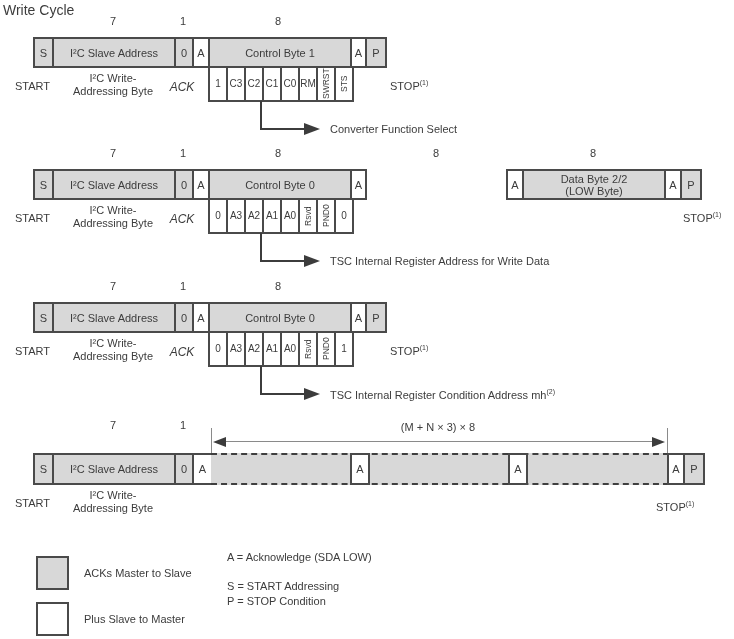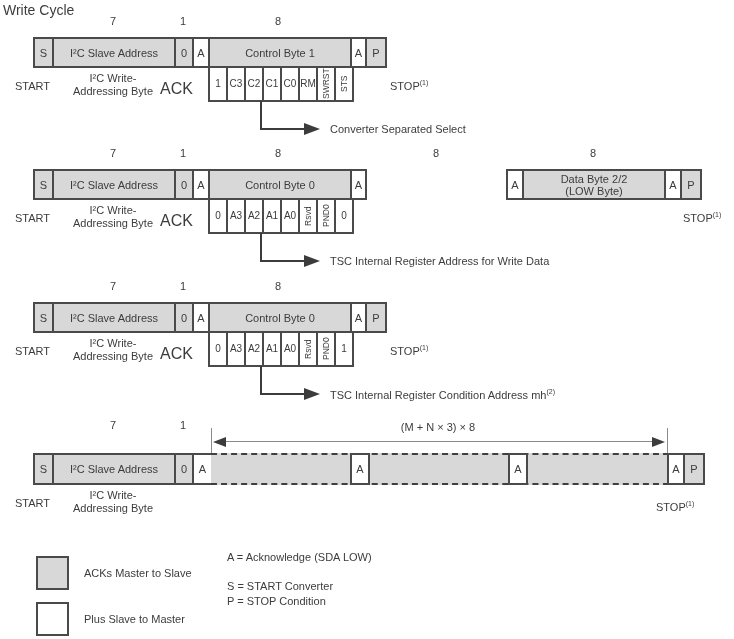--- a/index.html
+++ b/index.html
@@ -8,21 +8,21 @@
   .title{position:absolute;left:3px;top:2px;font-size:14px;color:#3d3d3d;}
   .box{position:absolute;box-sizing:border-box;border:2px solid #4a4a4a;background:#ffffff;
        display:flex;align-items:center;justify-content:center;font-size:11px;color:#3c3c3c;
        text-align:center;line-height:12px;}
   .gray{background:#d8d8d8;}
   .bit{font-size:10px;}
   .vert{writing-mode:vertical-rl;transform:rotate(180deg);font-size:8.5px;letter-spacing:0;}
   .num{position:absolute;font-size:11px;text-align:center;color:#3c3c3c;}
   .lbl{position:absolute;font-size:11px;color:#3c3c3c;white-space:nowrap;}
   .lblc{position:absolute;font-size:11px;color:#3c3c3c;text-align:center;line-height:13px;}
-  .lblr{position:absolute;font-size:16px;color:#3c3c3c;text-align:left;}
+  .lblr{position:absolute;font-size:12px;color:#3c3c3c;text-align:center;font-style:italic;}
   sup{font-size:7px;}
   .vline{position:absolute;width:2px;background:#3c3c3c;}
   .hline{position:absolute;height:2px;background:#3c3c3c;}
   .tri-r{position:absolute;width:0;height:0;border-top:6px solid transparent;
          border-bottom:6px solid transparent;border-left:16px solid #3c3c3c;}
   .tick{position:absolute;width:1px;background:#8a8a8a;}
   .spanline{position:absolute;height:1px;background:#8a8a8a;}
   .ah-l{position:absolute;width:0;height:0;border-top:5px solid transparent;
         border-bottom:5px solid transparent;border-right:13px solid #3c3c3c;}
   .ah-r{position:absolute;width:0;height:0;border-top:5px solid transparent;
@@ -61,21 +61,21 @@
   <div class="lblc" style="left:48px;top:72px;width:130px">
     <div>I²C Write-</div>
     <div>Addressing Byte</div>
   </div>
   <div class="lblr" style="left:160px;top:80px;width:44px">ACK</div>
   <div class="lbl" style="left:390px;top:79px"><span>STOP</span><sup>(1)</sup></div>
 
   <div class="vline" style="left:260px;top:101px;height:29px"></div>
   <div class="hline" style="left:260px;top:128px;width:46px"></div>
   <div class="tri-r" style="left:304px;top:123px"></div>
-  <div class="lbl" style="left:330px;top:123px">Converter Separated Select</div>
+  <div class="lbl" style="left:330px;top:123px">Converter Function Select</div>
 
   <div class="num" style="left:93px;top:147px;width:40px">7</div>
   <div class="num" style="left:173px;top:147px;width:20px">1</div>
   <div class="num" style="left:258px;top:147px;width:40px">8</div>
   <div class="num" style="left:416px;top:147px;width:40px">8</div>
   <div class="num" style="left:573px;top:147px;width:40px">8</div>
 
   <div class="box gray" style="left:33px;top:169px;width:21px;height:31px">S</div>
   <div class="box gray" style="left:52px;top:169px;width:124px;height:31px">I²C Slave Address</div>
   <div class="box gray" style="left:174px;top:169px;width:20px;height:31px">0</div>
@@ -174,15 +174,15 @@
     <div>Addressing Byte</div>
   </div>
   <div class="lbl" style="left:656px;top:500px"><span>STOP</span><sup>(1)</sup></div>
 
   <div class="box gray" style="left:36px;top:556px;width:33px;height:34px"></div>
   <div class="box" style="left:36px;top:602px;width:33px;height:34px"></div>
   <div class="lbl" style="left:84px;top:567px">ACKs Master to Slave</div>
   <div class="lbl" style="left:84px;top:613px">Plus Slave to Master</div>
 
   <div class="lbl" style="left:227px;top:551px">A = Acknowledge (SDA LOW)</div>
-  <div class="lbl" style="left:227px;top:580px">S = START Converter</div>
+  <div class="lbl" style="left:227px;top:580px">S = START Addressing</div>
   <div class="lbl" style="left:227px;top:595px">P = STOP Condition</div>
 </div>
 
 </body></html>

